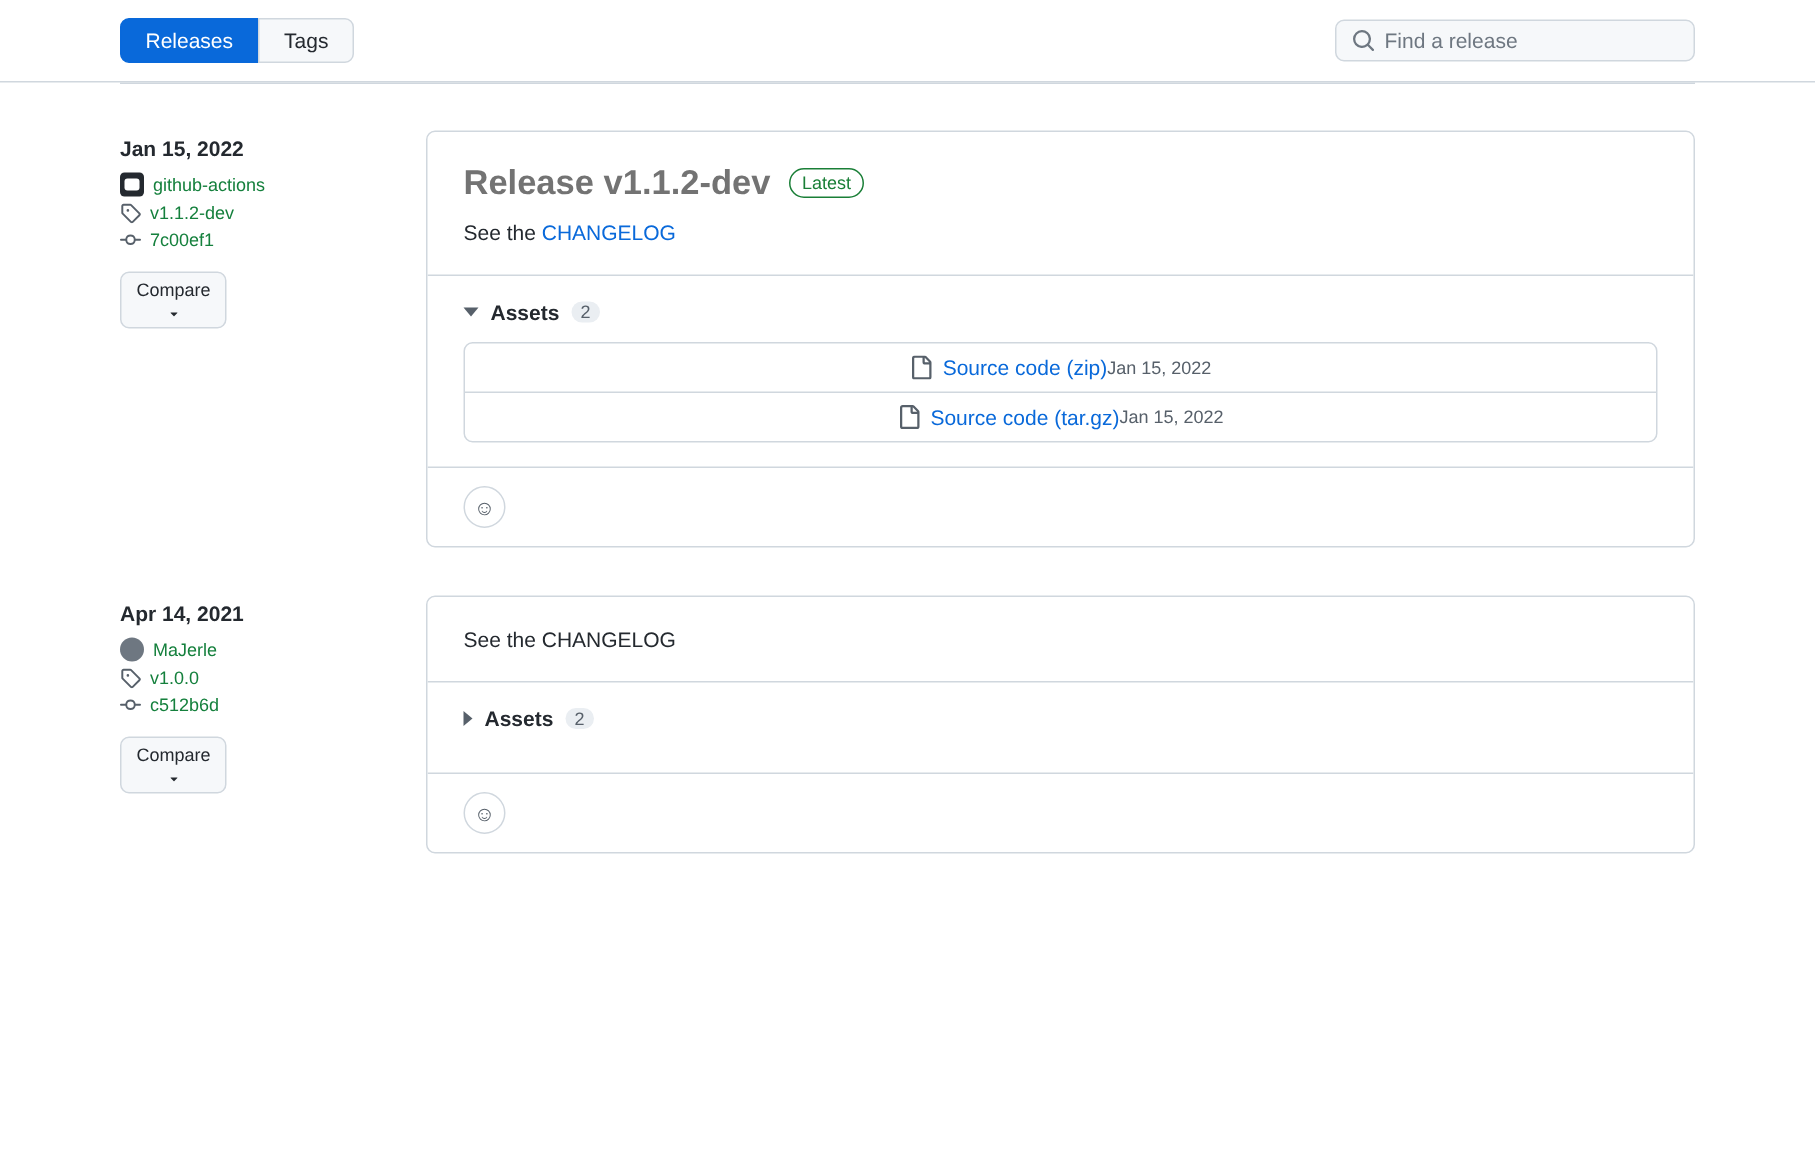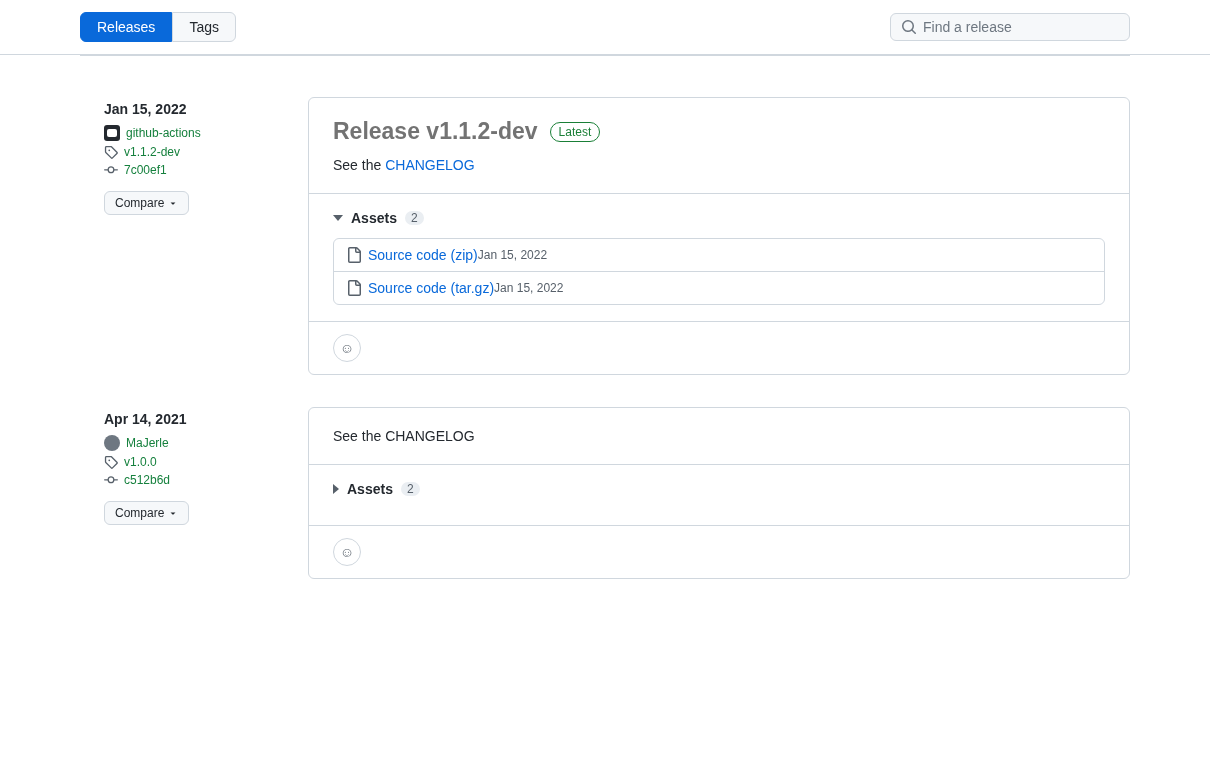--- a/index.html
+++ b/index.html
@@ -65,22 +65,21 @@
     }
     .search-icon-wrap {
       margin-right: 6px;
       color: #6e7781;
       display: flex;
       align-items: center;
     }
 
     
     .main {
-      padding: 41px 80px;
-      margin-left: 24px;
+      padding: 31px 80px;
     }
 
     
     .release-entry {
       display: flex;
       gap: 24px;
       margin-bottom: 32px;
     }
 
     .release-meta {
@@ -111,20 +110,21 @@
       align-items: center;
       gap: 4px;
       margin-top: 10px;
       padding: 4px 10px;
       border: 1px solid #d0d7de;
       border-radius: 6px;
       background: #f6f8fa;
       font-size: 12px;
       color: #24292f;
       cursor: pointer;
+      flex-direction: column;
     }
 
     
     .release-card {
       flex: 1;
       border: 1px solid #d0d7de;
       border-radius: 6px;
       overflow: hidden;
     }
 
@@ -203,21 +203,21 @@
     }
 
     .asset-list {
       border: 1px solid #d0d7de;
       border-radius: 6px;
       overflow: hidden;
     }
     .asset-item {
       display: flex;
       align-items: center;
-      justify-content: flex-start;
+      justify-content: center;
       padding: 8px 12px;
       border-bottom: 1px solid #d0d7de;
       font-size: 14px;
     }
     .asset-item:last-child {
       border-bottom: none;
     }
     .asset-link {
       display: flex;
       align-items: center;

